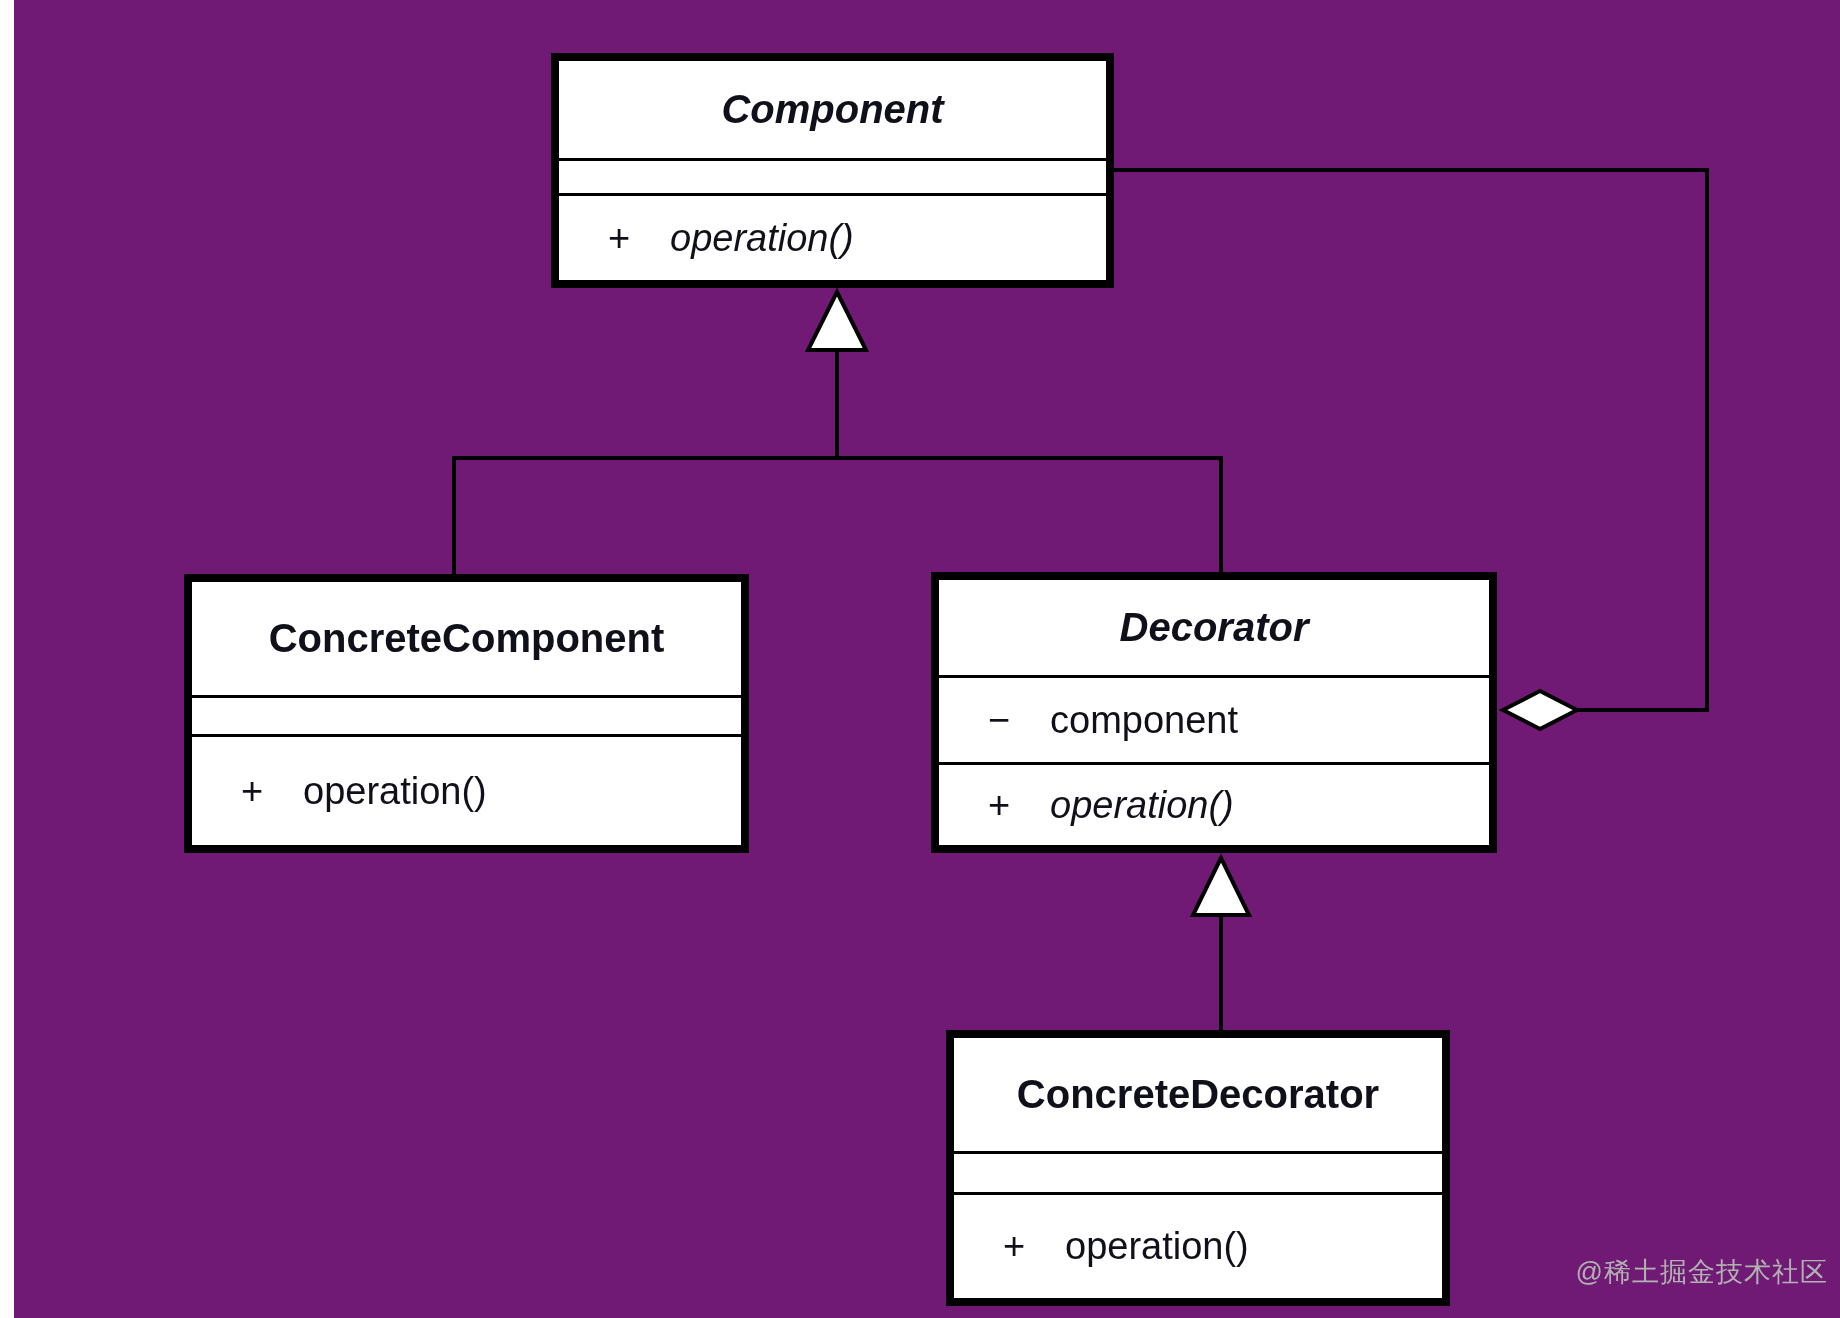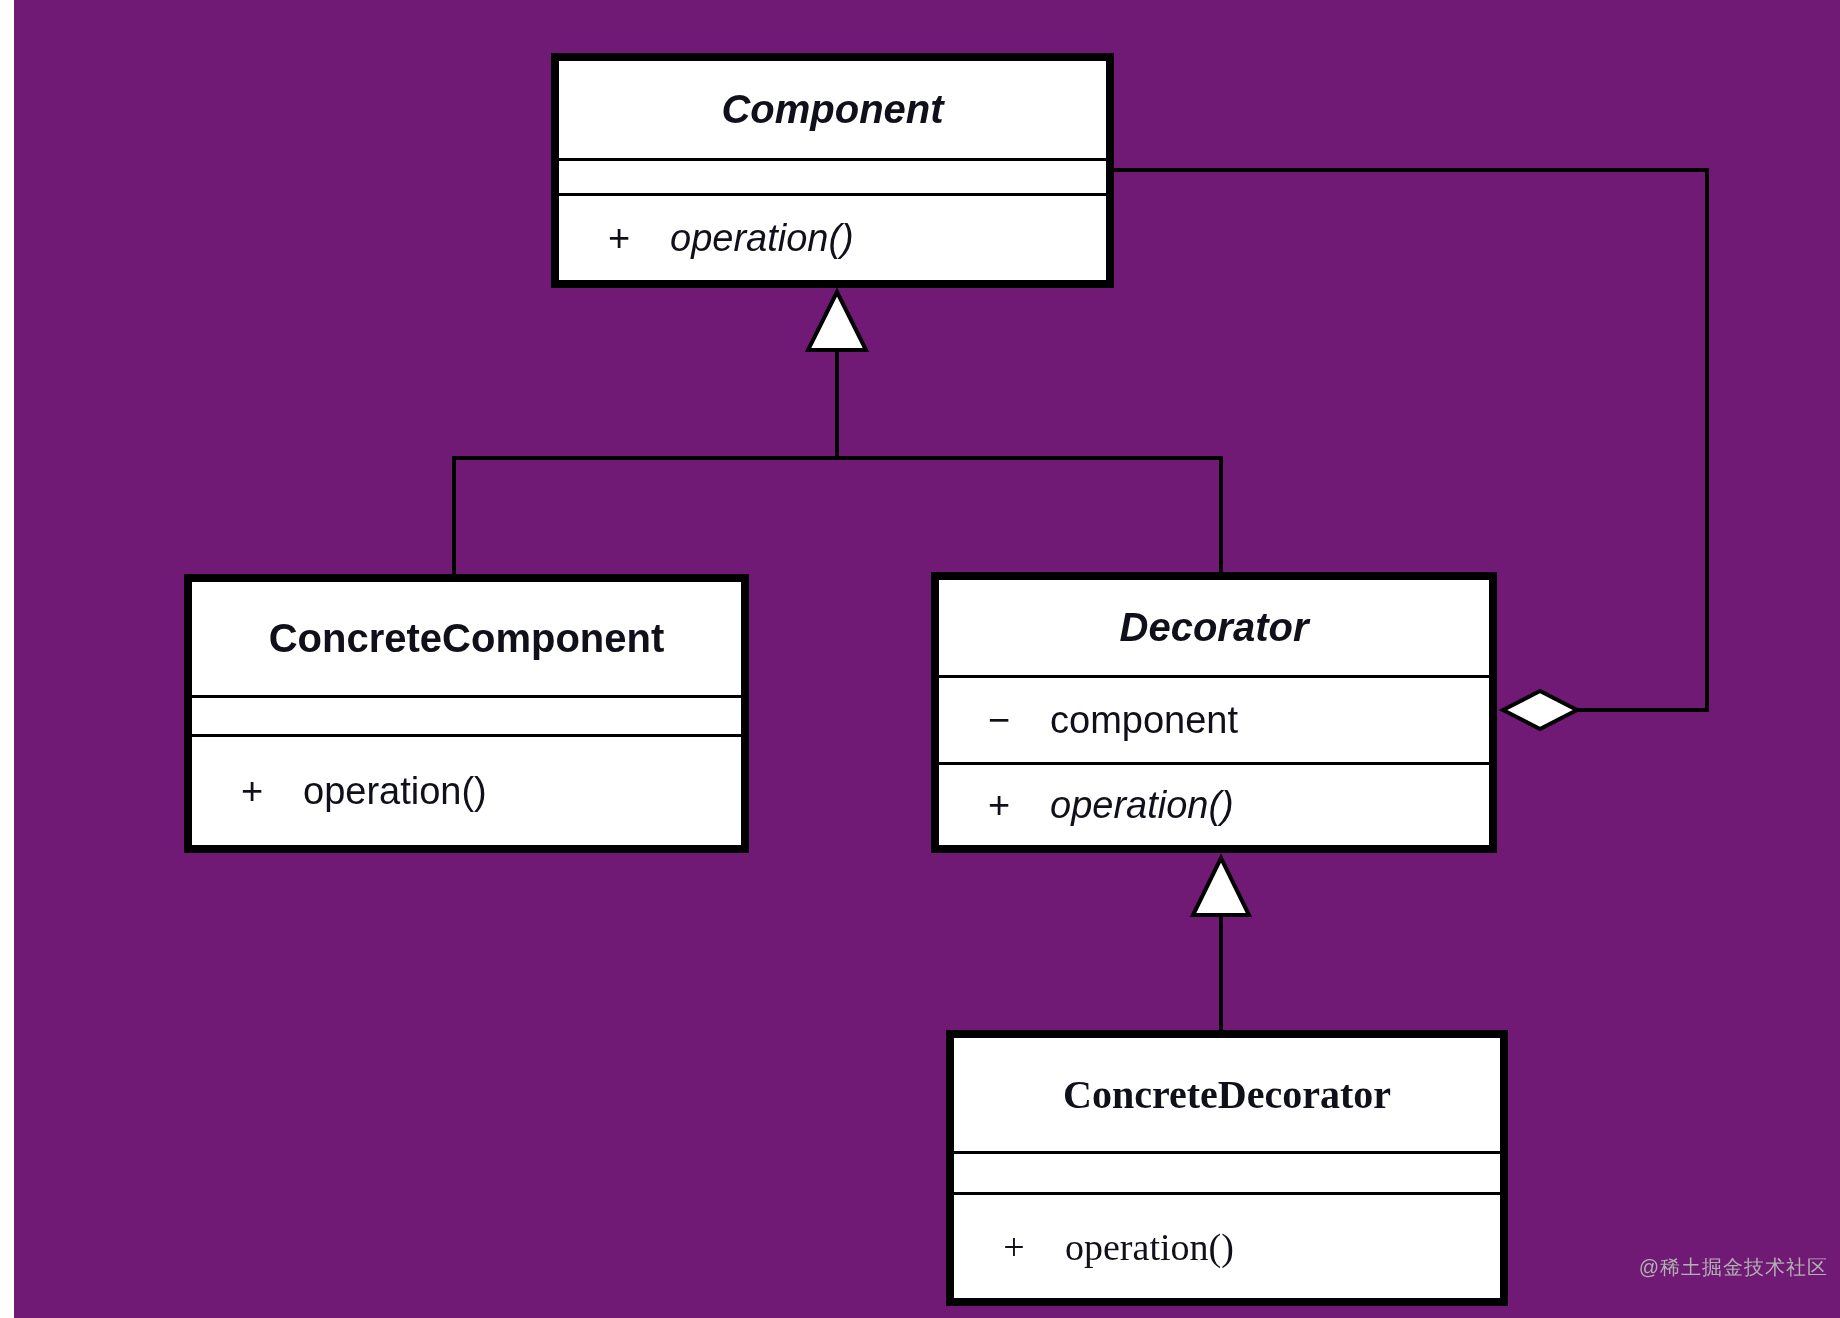--- a/index.html
+++ b/index.html
@@ -37,21 +37,21 @@
   }
   .member-row .vis{display:inline-block;min-width:30px;text-align:center;}
   .member-row .mname{margin-left:36px;}
   .abstract-name, .abstract-op{font-style:italic;}
   
   #connectors{position:absolute;left:0;top:0;width:1840px;height:1318px;}
   
   .watermark{
     position:absolute;
     right:26px;top:1254px;
-    font-size:20px;
+    font-size:27px;
     color:#b1b1b1;
     letter-spacing:1px;
   }
 </style>
 </head>
 <body>
 
 <div id="stage">
 
   <svg id="connectors" viewBox="0 0 1840 1318" xmlns="http://www.w3.org/2000/svg">
@@ -106,21 +106,21 @@
       </div>
     </div>
     <div class="compartment ops">
       <div class="member-row">
         <span class="vis">+</span>
         <span class="mname abstract-op">operation()</span>
       </div>
     </div>
   </div>
 
-  <div class="uml-class" style="left:932px;top:1030px;width:562px;height:276px;font-family:Liberation Serif, serif;">
+  <div class="uml-class" style="left:932px;top:1030px;width:504px;height:276px;">
     <div class="compartment title" style="height:116px;">
       <span>ConcreteDecorator</span>
     </div>
     <div class="compartment attrs" style="height:41px;"></div>
     <div class="compartment ops">
       <div class="member-row">
         <span class="vis">+</span>
         <span class="mname">operation()</span>
       </div>
     </div>

